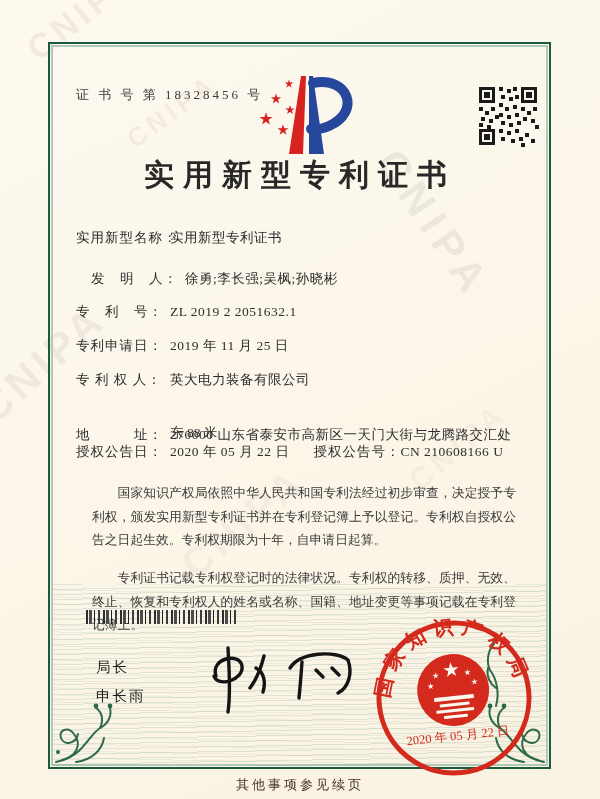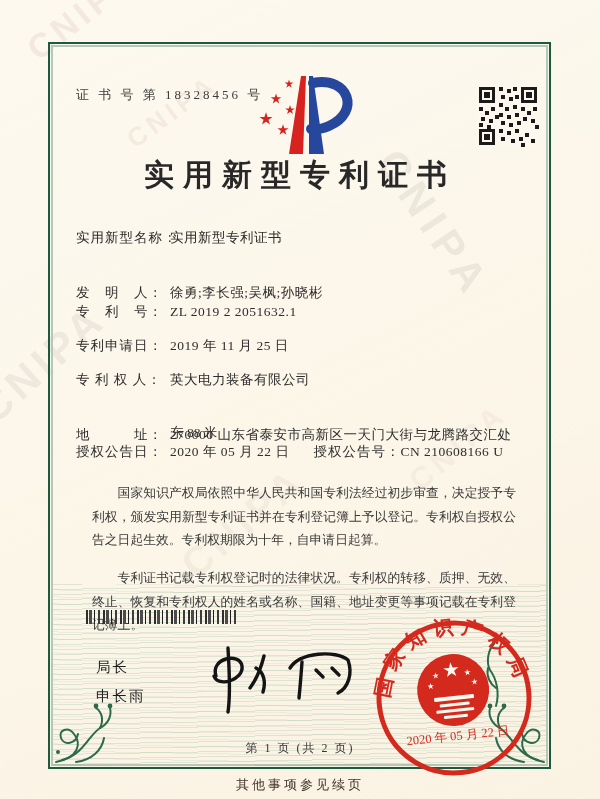--- a/index.html
+++ b/index.html
@@ -218,21 +218,21 @@
         <rect x="49" y="7" width="6" height="6"></rect>
         <rect x="7" y="49" width="6" height="6"></rect>
     </g>
   </svg>
 
   <div class="title">实用新型专利证书</div>
 
   <div class="row" style="top:229px;">
     <span class="lab">实用新型名称：</span><span class="val">实用新型专利证书</span>
   </div>
-  <div class="row" style="top:284px;">
+  <div class="row" style="top:270px;margin-left:15px;">
     <span class="lab">发　明　人：</span><span class="val">徐勇;李长强;吴枫;孙晓彬</span>
   </div>
   <div class="row" style="top:303px;">
     <span class="lab">专　利　号：</span><span class="val">ZL 2019 2 2051632.1</span>
   </div>
   <div class="row" style="top:337px;">
     <span class="lab">专利申请日：</span><span class="val">2019 年 11 月 25 日</span>
   </div>
   <div class="row" style="top:371px;">
     <span class="lab">专 利 权 人：</span><span class="val">英大电力装备有限公司</span>
@@ -285,16 +285,15 @@
         <rect x="63" y="93" width="38" height="3" rx="1"></rect>
         <rect x="70" y="99" width="24" height="3" rx="1"></rect>
       </g>
     </g>
     <text font-size="20" font-weight="bold" fill="#d42a1e" style="letter-spacing:7px; font-family:'Liberation Serif','DejaVu Serif',serif;">
       <textPath href="#sealArc" startOffset="50%" text-anchor="middle">国家知识产权局</textPath>
     </text>
     <text x="82" y="124" text-anchor="middle" font-size="12.5" fill="#d42a1e" style="font-family:'Liberation Serif','DejaVu Serif',serif;">2020 年 05 月 22 日</text>
   </svg>
 
-  <div class="page-info">第 1 页 (共 2 页)</div>
   <div class="note">其他事项参见续页</div>
 
 </div>
 
 </body></html>

